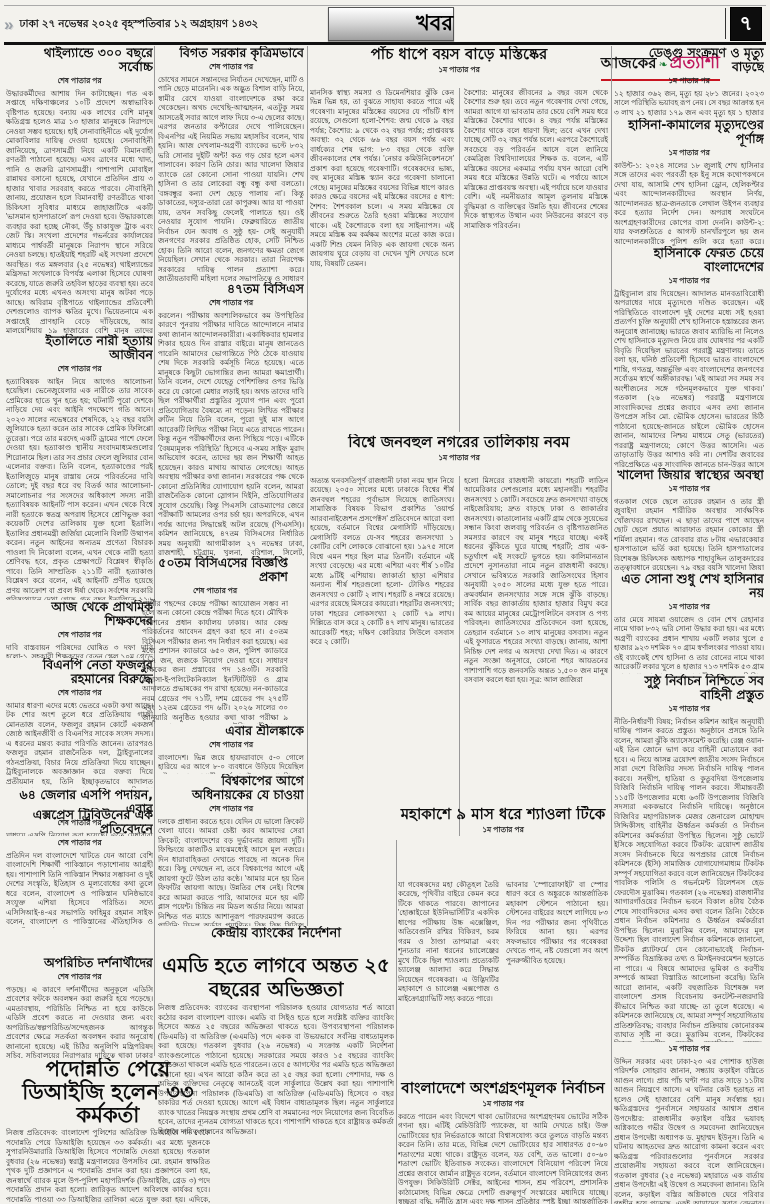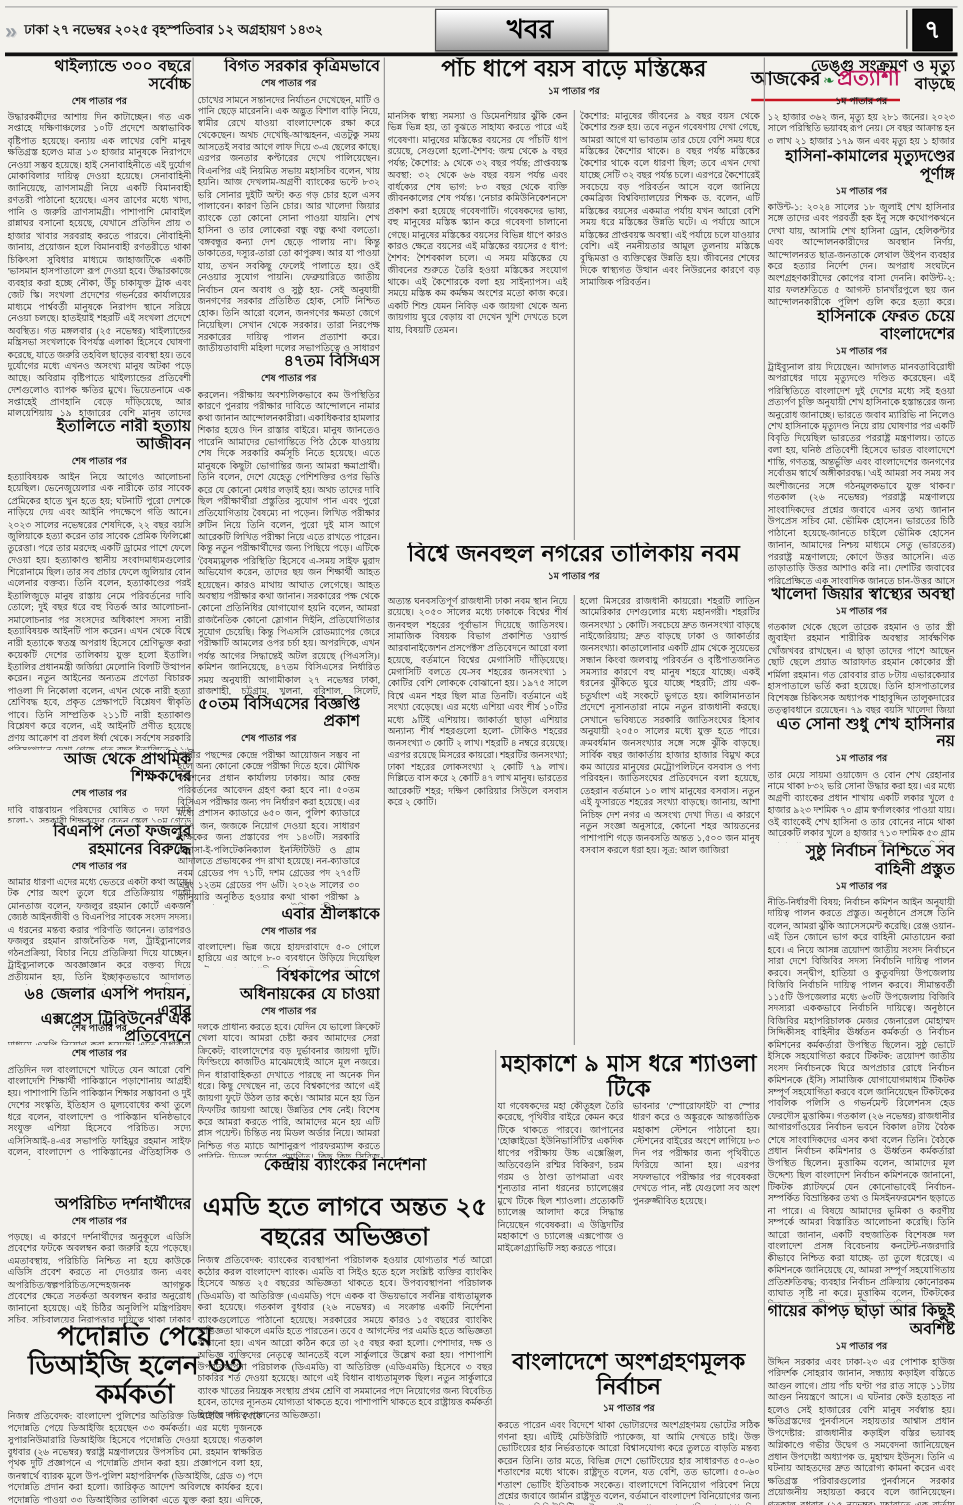--- a/index.html
+++ b/index.html
@@ -5,40 +5,40 @@
   html,body{margin:0;padding:0;}
   body{width:770px;height:1204px;background:#f3f2ed;overflow:hidden;position:relative;
        font-family:"Liberation Serif","DejaVu Serif",serif;color:#151515;}
   .page{position:absolute;inset:0;}
   
   .topline{position:absolute;left:4px;right:4px;top:5px;height:1px;background:#aaa;}
   .header{position:absolute;left:4px;right:4px;top:7px;height:34px;display:flex;align-items:center;}
   .date{display:flex;align-items:center;gap:6px;font-family:"Liberation Sans","DejaVu Sans",sans-serif;
         font-weight:bold;font-size:10.5px;white-space:nowrap;}
   .arrow{color:#9aa0a6;font-size:17px;font-weight:bold;line-height:1;text-shadow:1px 1px 0 #d8d8d8;}
-  .section-box{position:absolute;left:344px;top:0;width:124px;height:32px;border:1px solid #555;
+  .section-box{position:absolute;left:324px;top:0;width:124px;height:32px;border:1px solid #555;
         background:linear-gradient(180deg,#ffffff 0%,#d9d9d9 45%,#9f9f9f 100%);
-        display:flex;align-items:center;justify-content:center;box-shadow:0 1px 1px rgba(0,0,0,.35);padding-left:13px;}
+        display:flex;align-items:center;justify-content:flex-end;box-shadow:0 1px 1px rgba(0,0,0,.35);}
   .section-box span{font-family:"DejaVu Sans","Liberation Sans",sans-serif;font-weight:bold;font-size:21px;color:#000;}
   .brand{position:absolute;right:46px;top:2px;display:flex;align-items:baseline;gap:2px;
         border-bottom:2px solid #c81420;padding-bottom:2px;font-family:"DejaVu Sans","Liberation Sans",sans-serif;margin-top:40px;}
   .brand .b1{font-weight:bold;font-size:15px;color:#111;}
   .brand .leaf{color:#1d7a34;font-size:11px;}
   .brand .b2{font-weight:bold;font-size:17px;color:#be185d;}
   .pageno{position:absolute;right:4px;top:0;width:30px;height:32px;background:#0d0d0d;color:#fff;
         display:flex;align-items:center;justify-content:center;font-size:20px;font-weight:bold;
         font-family:"DejaVu Sans",sans-serif;border:1px solid #000;}
   .pagesep{position:absolute;right:40px;top:1px;width:1px;height:31px;background:#333;}
   .headrule{position:absolute;left:4px;right:4px;top:42px;height:3px;background:#111;}
   
   .art{position:absolute;overflow:hidden;}
   .hl{margin:0 0 1px 0;text-align:center;font-weight:bold;color:#0c0c0c;line-height:1.12;
       font-family:"DejaVu Sans","Liberation Sans",sans-serif;}
   .hl-s{font-size:12.5px;text-align:right;}
-  .hl-m{font-size:18px;text-align:center;}
+  .hl-m{font-size:15px;text-align:center;}
   .hl-xl{font-size:21px;line-height:1.1;}
   .hl-box{font-size:19.5px;line-height:1.25;}
   .kicker{font-size:13px;margin-bottom:13px;}
   .sub{text-align:center;font-size:7.5px;font-weight:bold;color:#222;margin:1px 0 2px 0;
        font-family:"Liberation Sans","DejaVu Sans",sans-serif;}
   .bd{margin:0;font-size:7.3px;line-height:1.3;text-align:justify;color:#1c1c1c;
       overflow:hidden;height:100%;}
   .leg{position:absolute;overflow:hidden;}
   .vr{position:absolute;width:1px;background:#999;}
 </style>
@@ -163,21 +163,21 @@
   <p class="bd leg" style="left:310px;top:88px;width:144px;height:344px">মানসিক স্বাস্থ্য সমস্যা ও ডিমেনশিয়ার ঝুঁকি কেন ভিন্ন ভিন্ন হয়, তা বুঝতে সাহায্য করতে পারে এই গবেষণা। মানুষের মস্তিষ্কের বয়সের যে পাঁচটি ধাপ রয়েছে, সেগুলো হলো-শৈশব: জন্ম থেকে ৯ বছর পর্যন্ত; কৈশোর: ৯ থেকে ৩২ বছর পর্যন্ত; প্রাপ্তবয়স্ক অবস্থা: ৩২ থেকে ৬৬ বছর বয়স পর্যন্ত এবং বার্ধক্যের শেষ ভাগ: ৮৩ বছর থেকে ব্যক্তি জীবনকালের শেষ পর্যন্ত। 'নেচার কমিউনিকেশনসে' প্রকাশ করা হয়েছে গবেষণাটি। গবেষকদের ভাষ্য, বহু মানুষের মস্তিষ্ক স্ক্যান করে গবেষণা চালানো গেছে। মানুষের মস্তিষ্কের বয়সের বিভিন্ন ধাপে কারও কারও ক্ষেত্রে বয়সের এই মস্তিষ্কের বয়সের ৫ ধাপ: শৈশব: শৈশবকাল চলে। এ সময় মস্তিষ্কের যে জীবনের শুরুতে তৈরি হওয়া মস্তিষ্কের সংযোগ থাকে। এই কৈশোরকে বলা হয় সাইন্যাপস। এই সময়ে মস্তিষ্ক কম কর্মক্ষম অংশের মতো কাজ করে। একটি শিশু যেমন নিবিড় এক জায়গা থেকে অন্য জায়গায় ঘুরে বেড়ায় বা দেখেন খুশি দেখতে চলে যায়, বিষয়টি তেমন।</p>
   <p class="bd leg" style="left:464px;top:88px;width:144px;height:344px">কৈশোর: মানুষের জীবনের ৯ বছর বয়স থেকে কৈশোর শুরু হয়। তবে নতুন গবেষণায় দেখা গেছে, আমরা আগে যা ভাবতাম তার চেয়ে বেশি সময় ধরে মস্তিষ্কের কৈশোর থাকে। ৪ বছর পর্যন্ত মস্তিষ্কের কৈশোর থাকে বলে ধারণা ছিল; তবে এখন দেখা যাচ্ছে সেটি ৩২ বছর পর্যন্ত চলে। এরপরে কৈশোরেই সবচেয়ে বড় পরিবর্তন আসে বলে জানিয়ে কেমব্রিজ বিশ্ববিদ্যালয়ের শিক্ষক ড. বলেন, এটি মস্তিষ্কের বয়সের একমাত্র পর্যায় যখন আরো বেশি সময় ধরে মস্তিষ্কের উন্নতি ঘটে। এ পর্যায়ে আসে মস্তিষ্কের প্রাপ্তবয়স্ক অবস্থা। এই পর্যায়ে চলে যাওয়ার বেশি। এই নমনীয়তার আমূল তুলনায় মস্তিষ্কে বুদ্ধিমত্তা ও ব্যক্তিত্বের উন্নতি হয়। জীবনের শেষের দিকে স্বাস্থ্যগত উত্থান এবং নিউরনের কারণে বড় সামাজিক পরিবর্তন।</p>
 
   <article class="art" style="left:310px;top:434px;width:298px;height:40px">
     <h2 class="hl hl-m">বিশ্বে জনবহুল নগরের তালিকায় নবম</h2>
     <div class="sub">১ম পাতার পর</div>
   </article>
   <p class="bd leg" style="left:310px;top:476px;width:144px;height:448px">অত্যন্ত ঘনবসতিপূর্ণ রাজধানী ঢাকা নবম স্থান নিয়ে রয়েছে। ২০৫০ সালের মধ্যে ঢাকাকে বিশ্বের শীর্ষ জনবহুল শহরের পূর্বাভাস দিয়েছে জাতিসংঘ। সামাজিক বিষয়ক বিভাগ প্রকাশিত 'ওয়ার্ল্ড আরবানাইজেশন প্রসপেক্টস' প্রতিবেদনে আরো বলা হয়েছে, বর্তমানে বিশ্বের মেগাসিটি দাঁড়িয়েছে। মেগাসিটি বলতে যে-সব শহরের জনসংখ্যা ১ কোটির বেশি লোককে বোঝানো হয়। ১৯৭৫ সালে বিশ্বে এমন শহর ছিল মাত্র তিনটি। বর্তমানে এই সংখ্যা বেড়েছে। এর মধ্যে এশিয়া এবং শীর্ষ ১০টির মধ্যে ৯টিই এশিয়ায়। জাকার্তা ছাড়া এশিয়ার অন্যান্য শীর্ষ শহরগুলো হলো- টোকিও শহরের জনসংখ্যা ৩ কোটি ২ লাখ। শহরটি ৪ নম্বরে রয়েছে। এরপর রয়েছে মিসরের কায়রো। শহরটির জনসংখ্যা; ঢাকা শহরের লোকসংখ্যা ২ কোটি ৭৯ লাখ। দিল্লিতে বাস করে ২ কোটি ৪৭ লাখ মানুষ। ভারতের আরেকটি শহর; দক্ষিণ কোরিয়ার সিউলে বসবাস করে ২ কোটি।</p>
   <p class="bd leg" style="left:464px;top:476px;width:144px;height:360px">হলো মিসরের রাজধানী কায়রো। শহরটি লাতিন আমেরিকার দেশগুলোর মধ্যে মহানগরী। শহরটির জনসংখ্যা ১ কোটি। সবচেয়ে দ্রুত জনসংখ্যা বাড়ছে নাইজেরিয়ায়; দ্রুত বাড়ছে ঢাকা ও জাকার্তার জনসংখ্যা। কাতালোনার একটি গ্রাম থেকে সুয়েভের সন্ধান কিংবা জলবায়ু পরিবর্তন ও বৃষ্টিপাতজনিত সমস্যার কারণে বহু মানুষ শহরে যাচ্ছে। একই ধরনের ঝুঁকিতে ঘুরে যাচ্ছে শহরটি; প্রায় এক-চতুর্থাংশ এই সংকটে ভুগতে হয়। কালিমানতান প্রদেশে নুসানতারা নামে নতুন রাজধানী করছে। সেখানে ভবিষ্যতে সরকারি জাতিসংঘের হিসাব অনুযায়ী ২০৫০ সালের মধ্যে যুক্ত হতে পারে। ক্রমবর্ধমান জনসংখ্যার সঙ্গে সঙ্গে ঝুঁকি বাড়ছে। সার্বিক বছর জাকার্তায় হাজার হাজার বিমুখ করে কম আয়ের মানুষের মেট্রোপলিটনে বসবাস ও পণ্য পরিবহন। জাতিসংঘের প্রতিবেদনে বলা হয়েছে, তেহরান বর্তমানে ১০ লাখ মানুষের বসবাস। নতুন এই ফুসারতে শহরের সংখ্যা বাড়ছে। জানায়, আশা নিচিহ্ন দেশ নগর এ অসংখ্য দেখা দিত। এ কারণে নতুন সংজ্ঞা অনুসারে, কোনো শহর আয়তনের পাশাপাশি গড়ে জনবসতি অন্তত ১,৫০০ জন মানুষ বসবাস করলে ধরা হয়। সূত্র: আল জাজিরা</p>
 
-  <article class="art" style="left:398px;top:842px;width:210px;height:40px">
+  <article class="art" style="left:398px;top:806px;width:210px;height:40px">
     <h2 class="hl hl-m">মহাকাশে ৯ মাস ধরে শ্যাওলা টিকে</h2>
     <div class="sub">১ম পাতার পর</div>
   </article>
   <p class="bd leg" style="left:398px;top:880px;width:101px;height:198px">যা গবেষকদের মহা কৌতূহল তৈরি করেছে, পৃথিবীর বাইরে কেমন করে টিকে থাকতে পারবে। জাপানের 'হোক্কাইডো ইউনিভার্সিটি'র একদিক ধাপের পরীক্ষায় উচ্চ এক্সেঞ্জিল, অতিবেগুনি রশ্মির বিকিরণ, চরম গরম ও ঠাণ্ডা তাপমাত্রা এবং শূন্যতার নানা ধরনের চ্যালেঞ্জের মুখে টিকে ছিল শ্যাওলা। প্রত্যেকটি চ্যালেঞ্জ আলাদা করে সিদ্ধান্ত নিয়েছেন গবেষকরা। এ উদ্ভিদটির মহাকাশে ও চ্যালেঞ্জ এক্সপোজ ও মাইক্রোগ্র্যাভিটি সহ্য করতে পারে।</p>
   <p class="bd leg" style="left:506px;top:880px;width:102px;height:198px">ভাবনার 'স্পোরোফাইট' বা স্পোর ধারণ করে ও অঙ্কুরকে আন্তর্জাতিক মহাকাশ স্টেশনে পাঠানো হয়। স্টেশনের বাইরের অংশে লাগিয়ে ৮৩ দিন পর পরীক্ষার জন্য পৃথিবীতে ফিরিয়ে আনা হয়। এরপর সফলভাবে পরীক্ষার পর গবেষকরা দেখতে পান, নষ্ট যেগুলো সব অংশ পুনরুজ্জীবিত হয়েছে।</p>
 
   <article class="art" style="left:398px;top:1080px;width:210px;height:124px">
     <h2 class="hl hl-m">বাংলাদেশে অংশগ্রহণমূলক নির্বাচন</h2>
     <div class="sub">১ম পাতার পর</div>
     <p class="bd">করতে পারেন এবং বিদেশে থাকা ভোটারদের অংশগ্রহণময় ভোটের সঠিক গণনা হয়। এটিই মেচিউরিটি প্যাকেজ, যা আমি দেখতে চাই। উক্ত ভোটিংয়ের হার নির্ভরতাকে আরো বিশ্বাসযোগ্য করে তুলতে বাড়তি মন্তব্য করেন তিনি। তার মতে, বিভিন্ন দেশে ভোটিংয়ের হার সাধারণত ৫০-৬০ শতাংশের মধ্যে থাকে। রাষ্ট্রদূত বলেন, যত বেশি, তত ভালো। ৫০-৬০ শতাংশ ভোটিং ইতিবাচক সংকেত। বাংলাদেশে বিনিয়োগ পরিবেশ নিয়ে প্রশ্নের জবাবে জার্মান রাষ্ট্রদূত বলেন, বর্তমানে বাংলাদেশ বিনিয়োগের জন্য উপযুক্ত। সিকিউরিটি সেক্টর, আইনের শাসন, শ্রম পরিবেশ, প্রশাসনিক কাঠামোসহ বিভিন্ন ক্ষেত্রে দেশটি গুরুত্বপূর্ণ সংস্কারের মধ্যদিয়ে যাচ্ছে। স্বচ্ছতা বৃদ্ধি, দুর্নীতি হ্রাস এবং দক্ষ শাসন প্রতিষ্ঠার স্পষ্ট ইচ্ছা আন্তর্জাতিক অংশীদাররা লক্ষ্য করেছেন। তার মতে, আসন্ন নির্বাচনের মাধ্যমে নির্ধারিত আরো ঘনিষ্ঠ ব্যবসায়িক সম্পর্কের জন্য অনুকূল পরিবেশ তৈরি হবে।</p>
@@ -213,17 +213,16 @@
     <p class="bd">তার মেয়ে সায়মা ওয়াজেদ ও বোন শেখ রেহানার নামে থাকা ৮৩২ ভরি সোনা উদ্ধার করা হয়। এর মধ্যে অগ্রণী ব্যাংকের প্রধান শাখায় একটি লকার খুলে ৫ হাজার ৯২৩ দশমিক ৭০ গ্রাম স্বর্ণালংকার পাওয়া যায়। ওই ব্যাংকেই শেখ হাসিনা ও তার বোনের নামে থাকা আরেকটি লকার খুলে ৪ হাজার ৭১৩ দশমিক ৫৩ গ্রাম সোনা পাওয়া যায়। আর পূবালী ব্যাংকের মতিঝিল শাখায় থাকা শেখ হাসিনার একটি লকার খুলে একটি খালি ছোট পাত্রের ব্যাগ পাওয়া গেছে। পরিচালক আক্তার হোসেন বলেন, 'দুদকের রাখা চিরকুটের বর্ণনা অনুযায়ী শেখ হাসিনা ও তার ছেলে সজীব ওয়াজেদ জয়, মেয়ে সায়মা ওয়াজেদ; শেখ হাসিনার বোন শেখ রেহানা নিঝুমি, তার ছেলে ববির (রেডওয়ান সিদ্দিক) নামে করা যাচ্ছে।'</p>
   </article>
 
   <article class="art" style="left:614px;top:674px;width:150px;height:368px">
     <h2 class="hl hl-s">সুষ্ঠু নির্বাচন নিশ্চিতে সব বাহিনী প্রস্তুত</h2>
     <div class="sub">১ম পাতার পর</div>
     <p class="bd">নীতি-নির্ধারণী বিষয়; নির্বাচন কমিশন আইন অনুযায়ী দায়িত্ব পালন করতে প্রস্তুত। অনুষ্ঠানে প্রসঙ্গে তিনি বলেন, আমরা ঝুঁকি অ্যাসেসমেন্ট করেছি। রেঞ্জ ওয়ান-এই তিন জোনে ভাগ করে বাহিনী মোতায়েন করা হবে। এ নিয়ে আসন্ন ত্রয়োদশ জাতীয় সংসদ নির্বাচনে সারা দেশে বিজিবির সদস্য নির্বাচনি দায়িত্ব পালন করবে। সন্দ্বীপ, হাতিয়া ও কুতুবদিয়া উপজেলায় বিজিবি নির্বাচনি দায়িত্ব পালন করবে। সীমান্তবর্তী ১১৫টি উপজেলার মধ্যে ৬৩টি উপজেলায় বিজিবি সদস্যরা এককভাবে নির্বাচনি দায়িত্বে। অনুষ্ঠানে বিজিবির মহাপরিচালক মেজর জেনারেল মোহাম্মদ সিদ্দিকীসহ বাহিনীর ঊর্ধ্বতন কর্মকর্তা ও নির্বাচন কমিশনের কর্মকর্তারা উপস্থিত ছিলেন। সুষ্ঠু ভোটে ইসিকে সহযোগিতা করবে টিকটক: ত্রয়োদশ জাতীয় সংসদ নির্বাচনকে ঘিরে অপপ্রচার রোধে নির্বাচন কমিশনকে (ইসি) সামাজিক যোগাযোগমাধ্যম টিকটক সম্পূর্ণ সহযোগিতা করবে বলে জানিয়েছেন টিকটকের পাবলিক পলিসি ও গভর্নমেন্ট রিলেশনস হেড ফেরদৌস মুত্তাকিম। গতকাল (২৬ নভেম্বর) রাজধানীর আগারগাঁওয়ের নির্বাচন ভবনে বিকাল ৪টায় বৈঠক শেষে সাংবাদিকদের এসব কথা বলেন তিনি। বৈঠকে প্রধান নির্বাচন কমিশনার ও ঊর্ধ্বতন কর্মকর্তারা উপস্থিত ছিলেন। মুত্তাকিম বলেন, আমাদের মূল উদ্দেশ্য ছিল বাংলাদেশ নির্বাচন কমিশনকে জানানো, টিকটক প্ল্যাটফর্মে যেন কোনোভাবেই নির্বাচন-সম্পর্কিত বিভ্রান্তিকর তথ্য ও মিসইনফরমেশন ছড়াতে না পারে। এ বিষয়ে আমাদের ভূমিকা ও করণীয় সম্পর্কে আমরা বিস্তারিত আলোচনা করেছি। তিনি আরো জানান, একটি বহুজাতিক বিশেষজ্ঞ দল বাংলাদেশ প্রসঙ্গ বিবেচনায় কনটেন্ট-নজরদারি কীভাবে নিশ্চিত করা যাচ্ছে- তা তুলে ধরেছে। এ কমিশনকে জানিয়েছে যে, আমরা সম্পূর্ণ সহযোগিতায় প্রতিশ্রুতিবদ্ধ; ব্যবহার নির্বাচন প্রক্রিয়ায় কোনোরকম ব্যাঘাত সৃষ্টি না করে। মুত্তাকিম বলেন, টিকটকের নিজস্ব বহুস্তরীয় সেফটি মেকানিজম রয়েছে- মিসইনফরমেশন, ডিসইনফরমেশন, ইমপারসোনেশনসহ বিভিন্ন কনটেন্ট ট্রেকার্ড কাজ করে। নির্বাচনের সময় আমরা অতিরিক্ত সতর্কতামূলক কোনো পক্ষ নির্বাচনকে প্রভাবিত করতে চেষ্টা করলে আমাদের ট্রান্সপারেন্সি সেন্টারে প্রতিটি কোয়ার্টারে কী পরিমাণ কনটেন্ট বা অ্যাকাউন্ট অপসারণ করা হয়েছে- তা প্রকাশিত হয়। সবশেষে বলি, শুধু ২০২৪ সালের দ্বিতীয় কোয়ার্টারেই আমরা বাংলাদেশ থেকে কোটি ৬৩ লাখ ভিডিও অপসারণ করেছি- যা অধুমাত্র নির্বাচনের জন্য করা কনটেন্ট মডারেশনের অংশ।</p>
   </article>
 
   <article class="art" style="left:614px;top:1042px;width:150px;height:162px">
-    <h2 class="hl hl-s">গায়ের কাপড় ছাড়া আর কিছুই অবশিষ্ট</h2>
     <div class="sub">১ম পাতার পর</div>
     <p class="bd">উদ্দিন সরকার এবং ঢাকা-২৩ এর পোশাক হাউজ পরিদর্শক সোহরাব জানান, সন্ধ্যায় কড়াইল বস্তিতে আগুন লাগে। প্রায় পাঁচ ঘণ্টা পর রাত সাড়ে ১১টায় আগুন নিয়ন্ত্রণে আসে। এ ঘটনার কেউ হতাহত না হলেও সেই হাজারের বেশি মানুষ সর্বস্বান্ত হয়। ক্ষতিগ্রস্তদের পুনর্বাসনে সহায়তার আশ্বাস প্রধান উপদেষ্টার: রাজধানীর কড়াইল বস্তির ভয়াবহ অগ্নিকাণ্ডে গভীর উদ্বেগ ও সমবেদনা জানিয়েছেন প্রধান উপদেষ্টা অধ্যাপক ড. মুহাম্মদ ইউনূস। তিনি এ ঘটনায় আহতদের দ্রুত আরোগ্য কামনা করেন এবং ক্ষতিগ্রস্ত পরিবারগুলোর পুনর্বাসনে সরকার প্রয়োজনীয় সহায়তা করবে বলে জানিয়েছেন। গতকাল বুধবার (২৫ নভেম্বর) মহারাতে এক বার্তায় প্রধান উপদেষ্টা এই উদ্বেগ ও সমবেদনা জানান। তিনি বলেন, কড়াইল বস্তির অগ্নিকাণ্ডে ঘেরে পরিবার গৃহহীন হয়ে পড়েছে, একই আমাদের সবার বেদনার। ক্ষতিগ্রস্তদের পুনর্বাসন ও ত্রাণ কার্যক্রম জোরদার নিশ্চিত করতে নির্দেশ দেওয়া হয়েছে। পাশাপাশি অগ্নিকাণ্ডের কারণ অনুসন্ধান করে ভবিষ্যতে এ ধরনের দুর্ঘটনা রোধে নির্দেশনা প্রদান করা হয়েছে।</p>
   </article>
 </div>
 
 </body></html>

